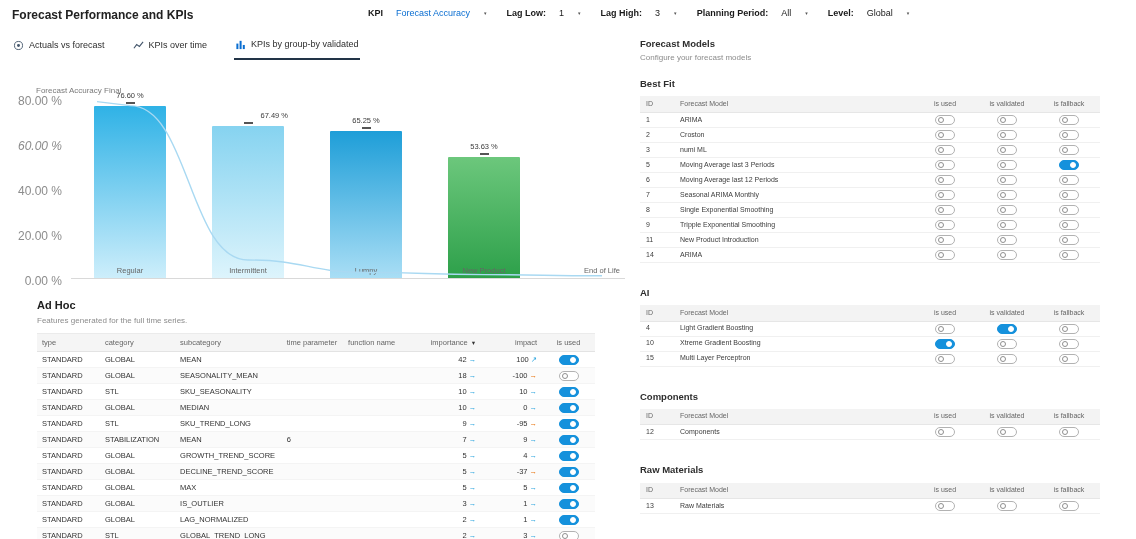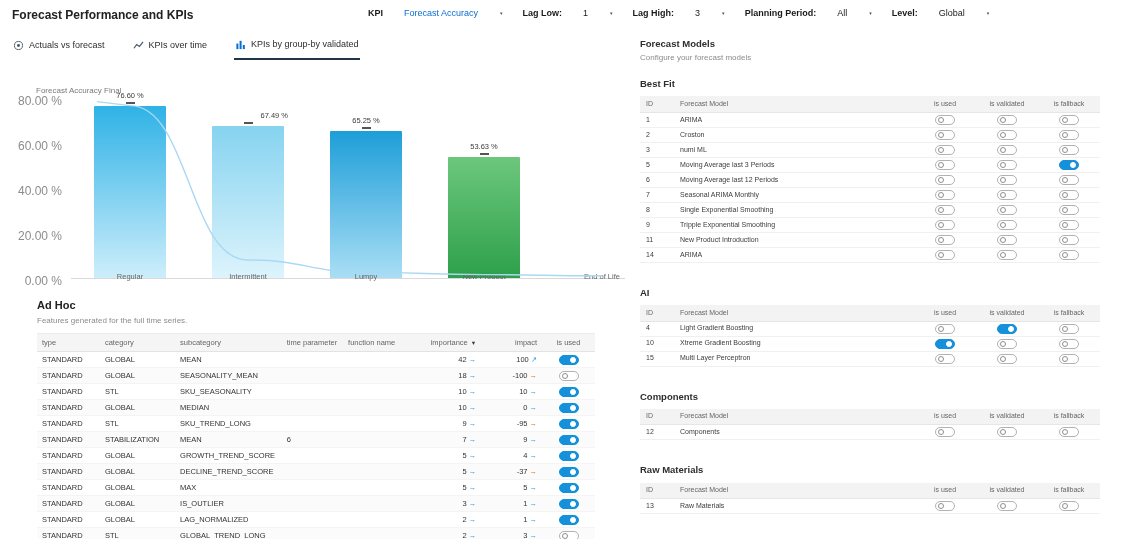--- a/index.html
+++ b/index.html
@@ -1,39 +1,39 @@
 <!DOCTYPE html>
 <html><head>
 <meta charset="utf-8">
 <style>
 *{box-sizing:border-box;margin:0;padding:0}
 html,body{width:1136px;height:539px;overflow:hidden}
 body{position:relative;background:#fff;font-family:"Liberation Sans",sans-serif;color:#222;line-height:1.2}
 .topbar{position:relative;height:30px;display:flex;align-items:center;padding:0 12px}
 .app-title{font-size:12px;font-weight:700}
 .filters{position:absolute;left:368px;top:8px;display:flex;gap:20px;white-space:nowrap}
-.filter{display:flex;align-items:flex-end;gap:21px;font-size:9px;cursor:pointer}
+.filter{display:flex;align-items:flex-end;gap:13px;font-size:9px;cursor:pointer}
 .flabel{font-weight:700;color:#1a1a1a}
 .fvalue{color:#1a1a1a}
 .fvalue.accent{color:#0a6ed1}
 .chev{font-size:5px;color:#555;align-self:center;margin-left:1px}
 .tabs{position:absolute;left:12px;top:36px;display:flex;gap:26px}
 .tab{display:flex;align-items:center;gap:5px;font-size:9px;color:#2e2e2e;padding:3px 1px 8px;cursor:pointer}
 .tab.active{border-bottom:2px solid #223447}
 .ticon{width:11px;height:11px;display:inline-block}
 .ticon svg{width:11px;height:11px;display:block}
 .chart{position:absolute;left:0;top:0;width:680px;height:300px}
 .chart>div{position:absolute}
 .chart-title{left:36px;top:86px;font-size:8px;color:#7a7a7a}
 .ytick{left:4px;width:58px;text-align:right;font-size:12px;color:#8c8c8c}
 .baseline{left:71px;top:278px;width:554px;height:1px;background:#d9d9d9}
 .bar{width:72px;border-radius:1px 1px 0 0}
 .bval{width:80px;text-align:center;font-size:7.5px;color:#3c3c3c}
 .btick{width:9px;height:2px;background:#555}
-.xlab{top:272px;width:110px;text-align:center;font-size:7.5px;color:#666}
+.xlab{top:266px;width:110px;text-align:center;font-size:7.5px;color:#666}
 .trend{position:absolute;left:0;top:0;pointer-events:none}
 .adhoc-title{position:absolute;left:37px;top:299px;font-size:11px;font-weight:700}
 .adhoc-sub{position:absolute;left:37px;top:316px;font-size:8px;color:#8c8c8c}
 .adhoc-table{position:absolute;left:37px;top:333px;width:558px;border-collapse:collapse;font-size:7.5px}
 .adhoc-table th{background:#f5f5f5;font-weight:400;color:#666;text-align:left;padding:4px 5px;border-top:1px solid #ebebeb;border-bottom:1px solid #e3e3e3;white-space:nowrap;overflow:hidden}
 .adhoc-table td{padding:2.5px 5px;color:#333;border-bottom:1px solid #f4f4f4;white-space:nowrap;overflow:hidden}
 .adhoc-table tr:nth-child(even) td{background:#fbfbfb}
 .adhoc-table .num{text-align:right}
 .adhoc-table .ctr{text-align:center}
 th.c1{width:62px}th.c2{width:74px}th.c3{width:96px}th.c4{width:58px}th.c5{width:62px}th.c6{width:74px}th.c7{width:60px}th.c8{width:52px}
@@ -116,21 +116,21 @@
           <rect x="8.5" y="6.5" width="2.2" height="4.5" fill="#0a6ed1"></rect>
         </svg>
       </span>
       <span class="tlabel">KPIs by group-by validated</span>
     </div>
   </div>
 
 <div class="chart">
   <div class="chart-title">Forecast Accuracy Final</div>
 <div class="ytick" style="top: 94px;">80.00 %</div>
-    <div class="ytick" style="top: 139px;">60.00 %</div>
+    <div class="ytick" style="top: 139px; font-style: italic;">60.00 %</div>
     <div class="ytick" style="top: 184px;">40.00 %</div>
     <div class="ytick" style="top: 229px;">20.00 %</div>
     <div class="ytick" style="top: 274px;">0.00 %</div>
     <div class="baseline"></div>
     <div class="bar" style="left: 94px; top: 106px; height: 172px; background: linear-gradient(rgb(47, 178, 230), rgb(205, 238, 251));"></div>
     <div class="bval" style="left: 90px; top: 91px;">76.60 %</div>
     <div class="btick" style="left: 125.5px; top: 102px;"></div>
     <div class="xlab" style="left: 75px;">Regular</div>
     <div class="bar" style="left: 212px; top: 126px; height: 152px; background: linear-gradient(rgb(134, 211, 240), rgb(221, 244, 252));"></div>
     <div class="bval" style="left: 208px; top: 111px; text-align: right;">67.49 %</div>

